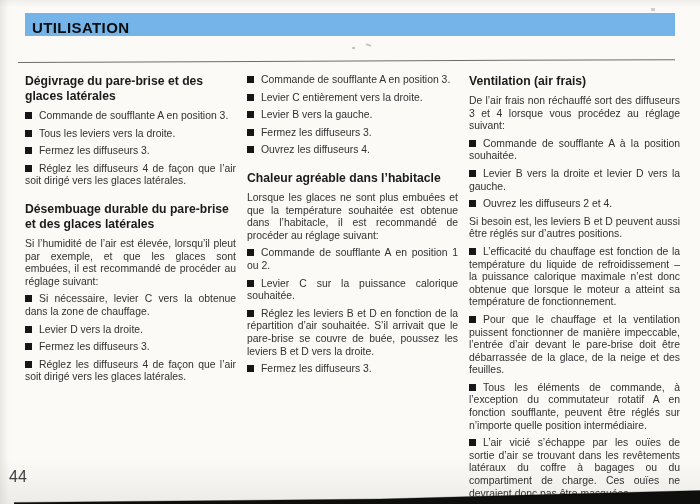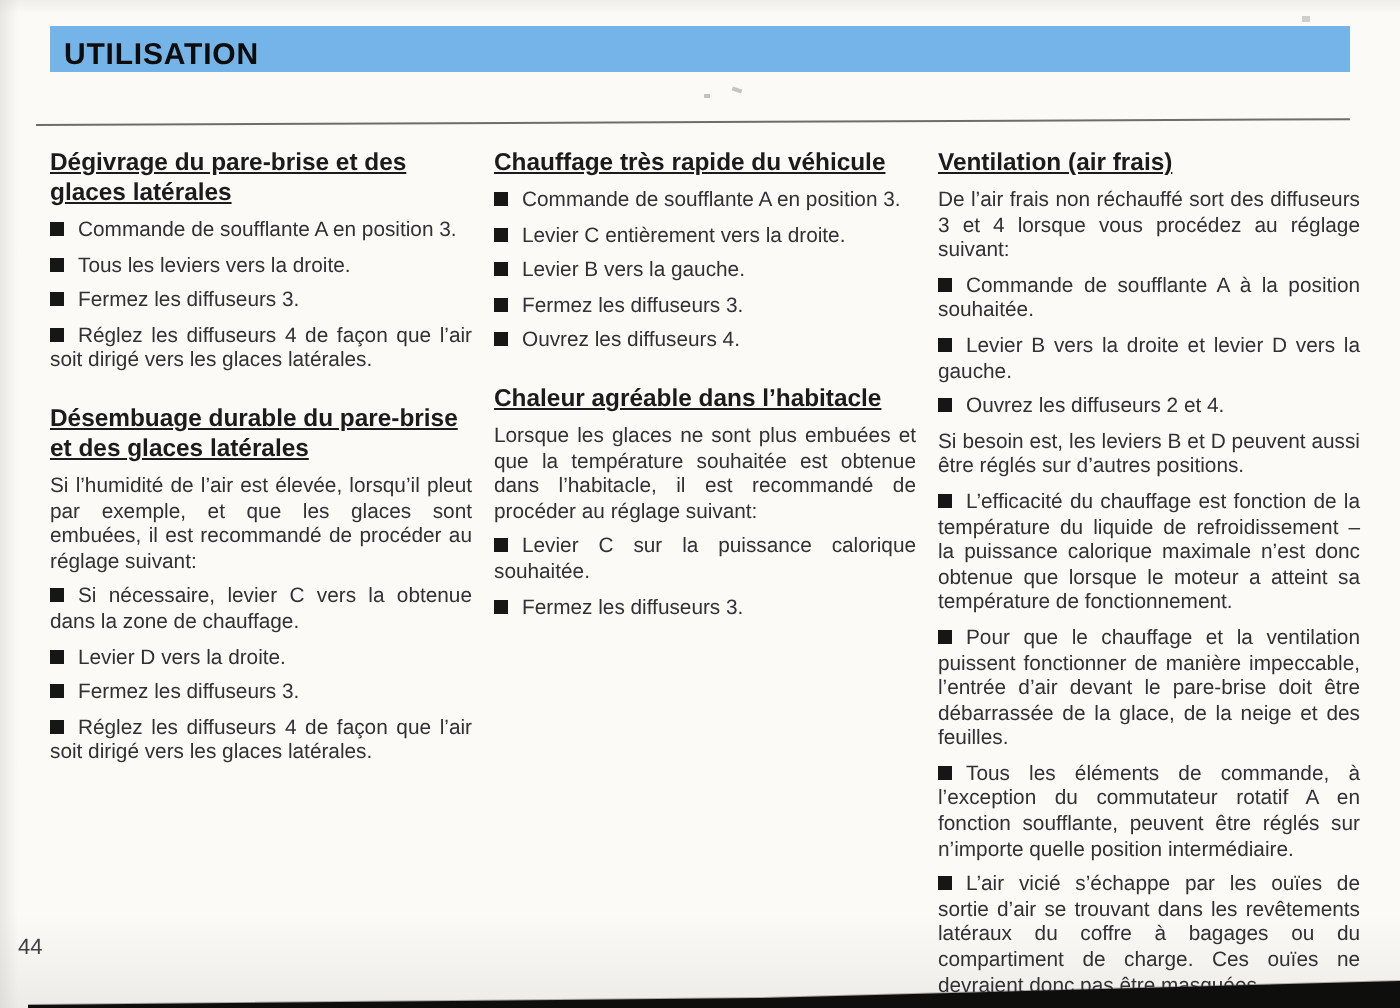--- a/index.html
+++ b/index.html
@@ -46,40 +46,39 @@
     display: flex;
     gap: 11px;
   }
   .column { width: 211px; }
   .heading {
     margin: 0 0 6px 0;
     font-size: 12.2px;
     line-height: 15px;
     font-weight: bold;
     color: #1b1b1b;
-    text-decoration: underline;
   }
   .heading.gapped { margin-top: 14px; }
   .para {
     margin: 0 0 5px 0;
     font-size: 10.4px;
     line-height: 12.6px;
     text-align: justify;
     color: #313131;
   }
   .sq {
     display: inline-block;
     width: 7px; height: 7px;
     background: #161616;
     margin-right: 7px;
   }
   .page-number {
     position: absolute;
     left: 9px; top: 468px;
-    font-size: 11px;
+    font-size: 16px;
     color: #3f3f3f;
   }
   .bottom-edge { position: absolute; left: 0; bottom: 0; width: 700px; height: 20px; }
   .speck { position: absolute; background: #9a988f; opacity: .55; }
   .speck-1 { left: 366px; top: 44px; width: 5px; height: 2px; transform: rotate(20deg); }
   .speck-2 { left: 352px; top: 47px; width: 3px; height: 2px; }
   .speck-3 { left: 651px; top: 8px;  width: 4px; height: 3px; opacity: .45; }
 </style>
 </head>
 <body>
@@ -100,29 +99,30 @@
         <p class="para bullet"><span class="sq"></span><span>Fermez les diffuseurs 3.</span></p>
         <p class="para bullet"><span class="sq"></span><span>Réglez les diffuseurs 4 de façon que l’air soit dirigé vers les glaces latérales.</span></p>
         <h3 class="heading gapped"><span>Désembuage durable du pare-brise et des glaces latérales</span></h3>
         <p class="para"><span>Si l’humidité de l’air est élevée, lorsqu’il pleut par exemple, et que les glaces sont embuées, il est recommandé de procéder au réglage suivant:</span></p>
         <p class="para bullet"><span class="sq"></span><span>Si nécessaire, levier C vers la obtenue dans la zone de chauffage.</span></p>
         <p class="para bullet"><span class="sq"></span><span>Levier D vers la droite.</span></p>
         <p class="para bullet"><span class="sq"></span><span>Fermez les diffuseurs 3.</span></p>
         <p class="para bullet"><span class="sq"></span><span>Réglez les diffuseurs 4 de façon que l’air soit dirigé vers les glaces latérales.</span></p>
       </div>
       <div class="column">
-        <h3 class="heading"><span>Chauffage très rapide du véhicule</span></h3>
         <p class="para bullet"><span class="sq"></span><span>Commande de soufflante A en position 3.</span></p>
         <p class="para bullet"><span class="sq"></span><span>Levier C entièrement vers la droite.</span></p>
         <p class="para bullet"><span class="sq"></span><span>Levier B vers la gauche.</span></p>
         <p class="para bullet"><span class="sq"></span><span>Fermez les diffuseurs 3.</span></p>
         <p class="para bullet"><span class="sq"></span><span>Ouvrez les diffuseurs 4.</span></p>
         <h3 class="heading gapped"><span>Chaleur agréable dans l’habitacle</span></h3>
         <p class="para"><span>Lorsque les glaces ne sont plus embuées et que la température souhaitée est obtenue dans l’habitacle, il est recommandé de procéder au réglage suivant:</span></p>
+        <p class="para bullet"><span class="sq"></span><span>Commande de soufflante A en position 1 ou 2.</span></p>
         <p class="para bullet"><span class="sq"></span><span>Levier C sur la puissance calorique souhaitée.</span></p>
+        <p class="para bullet"><span class="sq"></span><span>Réglez les leviers B et D en fonction de la répartition d’air souhaitée. S’il arrivait que le pare-brise se couvre de buée, poussez les leviers B et D vers la droite.</span></p>
         <p class="para bullet"><span class="sq"></span><span>Fermez les diffuseurs 3.</span></p>
       </div>
       <div class="column">
         <h3 class="heading"><span>Ventilation (air frais)</span></h3>
         <p class="para"><span>De l’air frais non réchauffé sort des diffuseurs 3 et 4 lorsque vous procédez au réglage suivant:</span></p>
         <p class="para bullet"><span class="sq"></span><span>Commande de soufflante A à la position souhaitée.</span></p>
         <p class="para bullet"><span class="sq"></span><span>Levier B vers la droite et levier D vers la gauche.</span></p>
         <p class="para bullet"><span class="sq"></span><span>Ouvrez les diffuseurs 2 et 4.</span></p>
         <p class="para"><span>Si besoin est, les leviers B et D peuvent aussi être réglés sur d’autres positions.</span></p>
         <p class="para bullet"><span class="sq"></span><span>L’efficacité du chauffage est fonction de la température du liquide de refroidissement – la puissance calorique maximale n’est donc obtenue que lorsque le moteur a atteint sa température de fonctionnement.</span></p>

